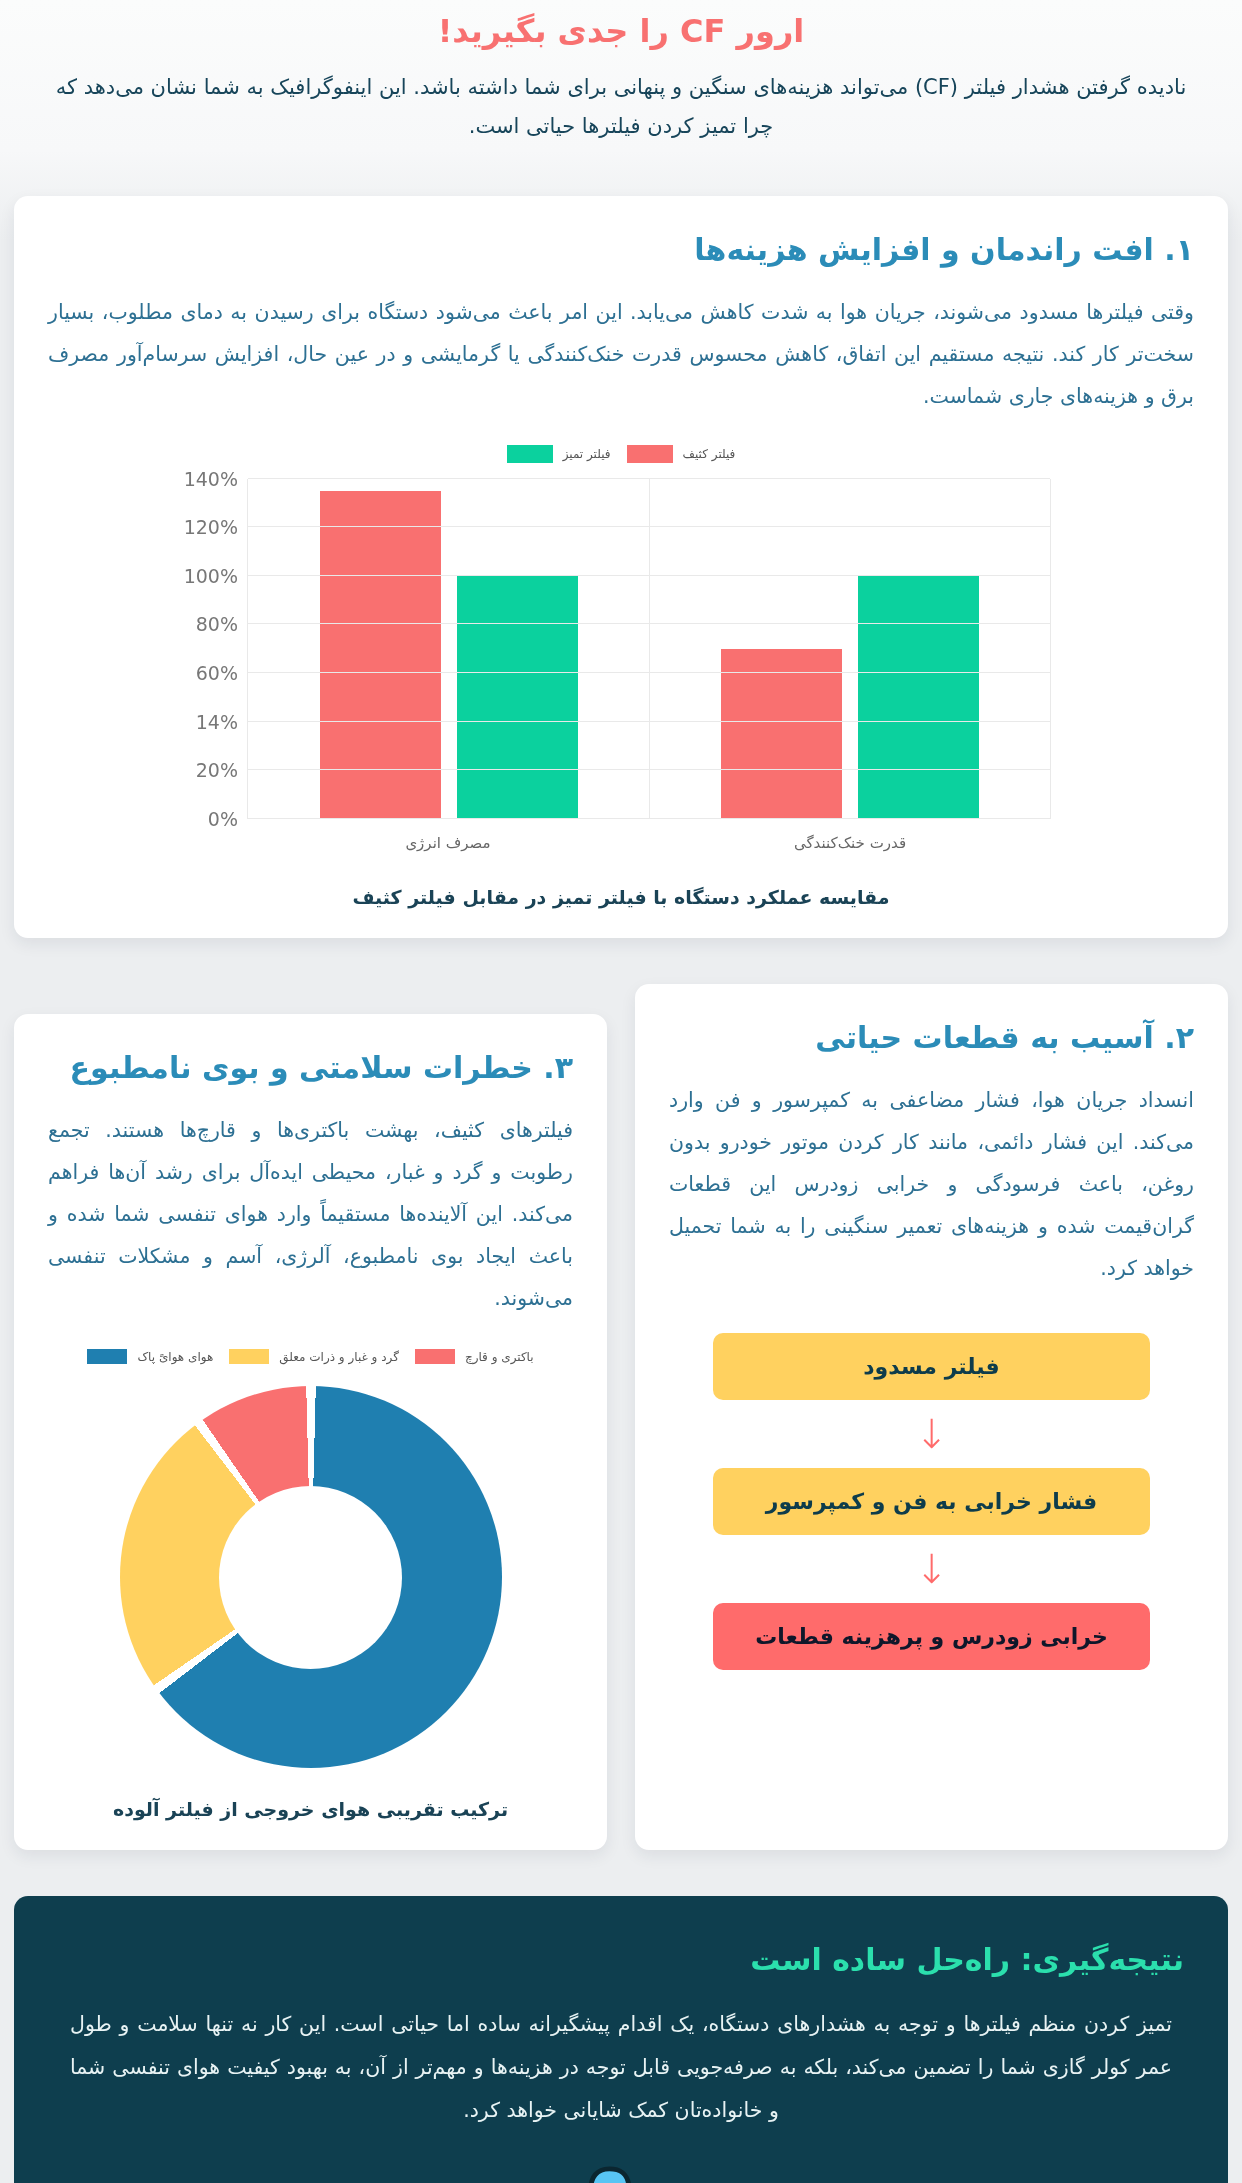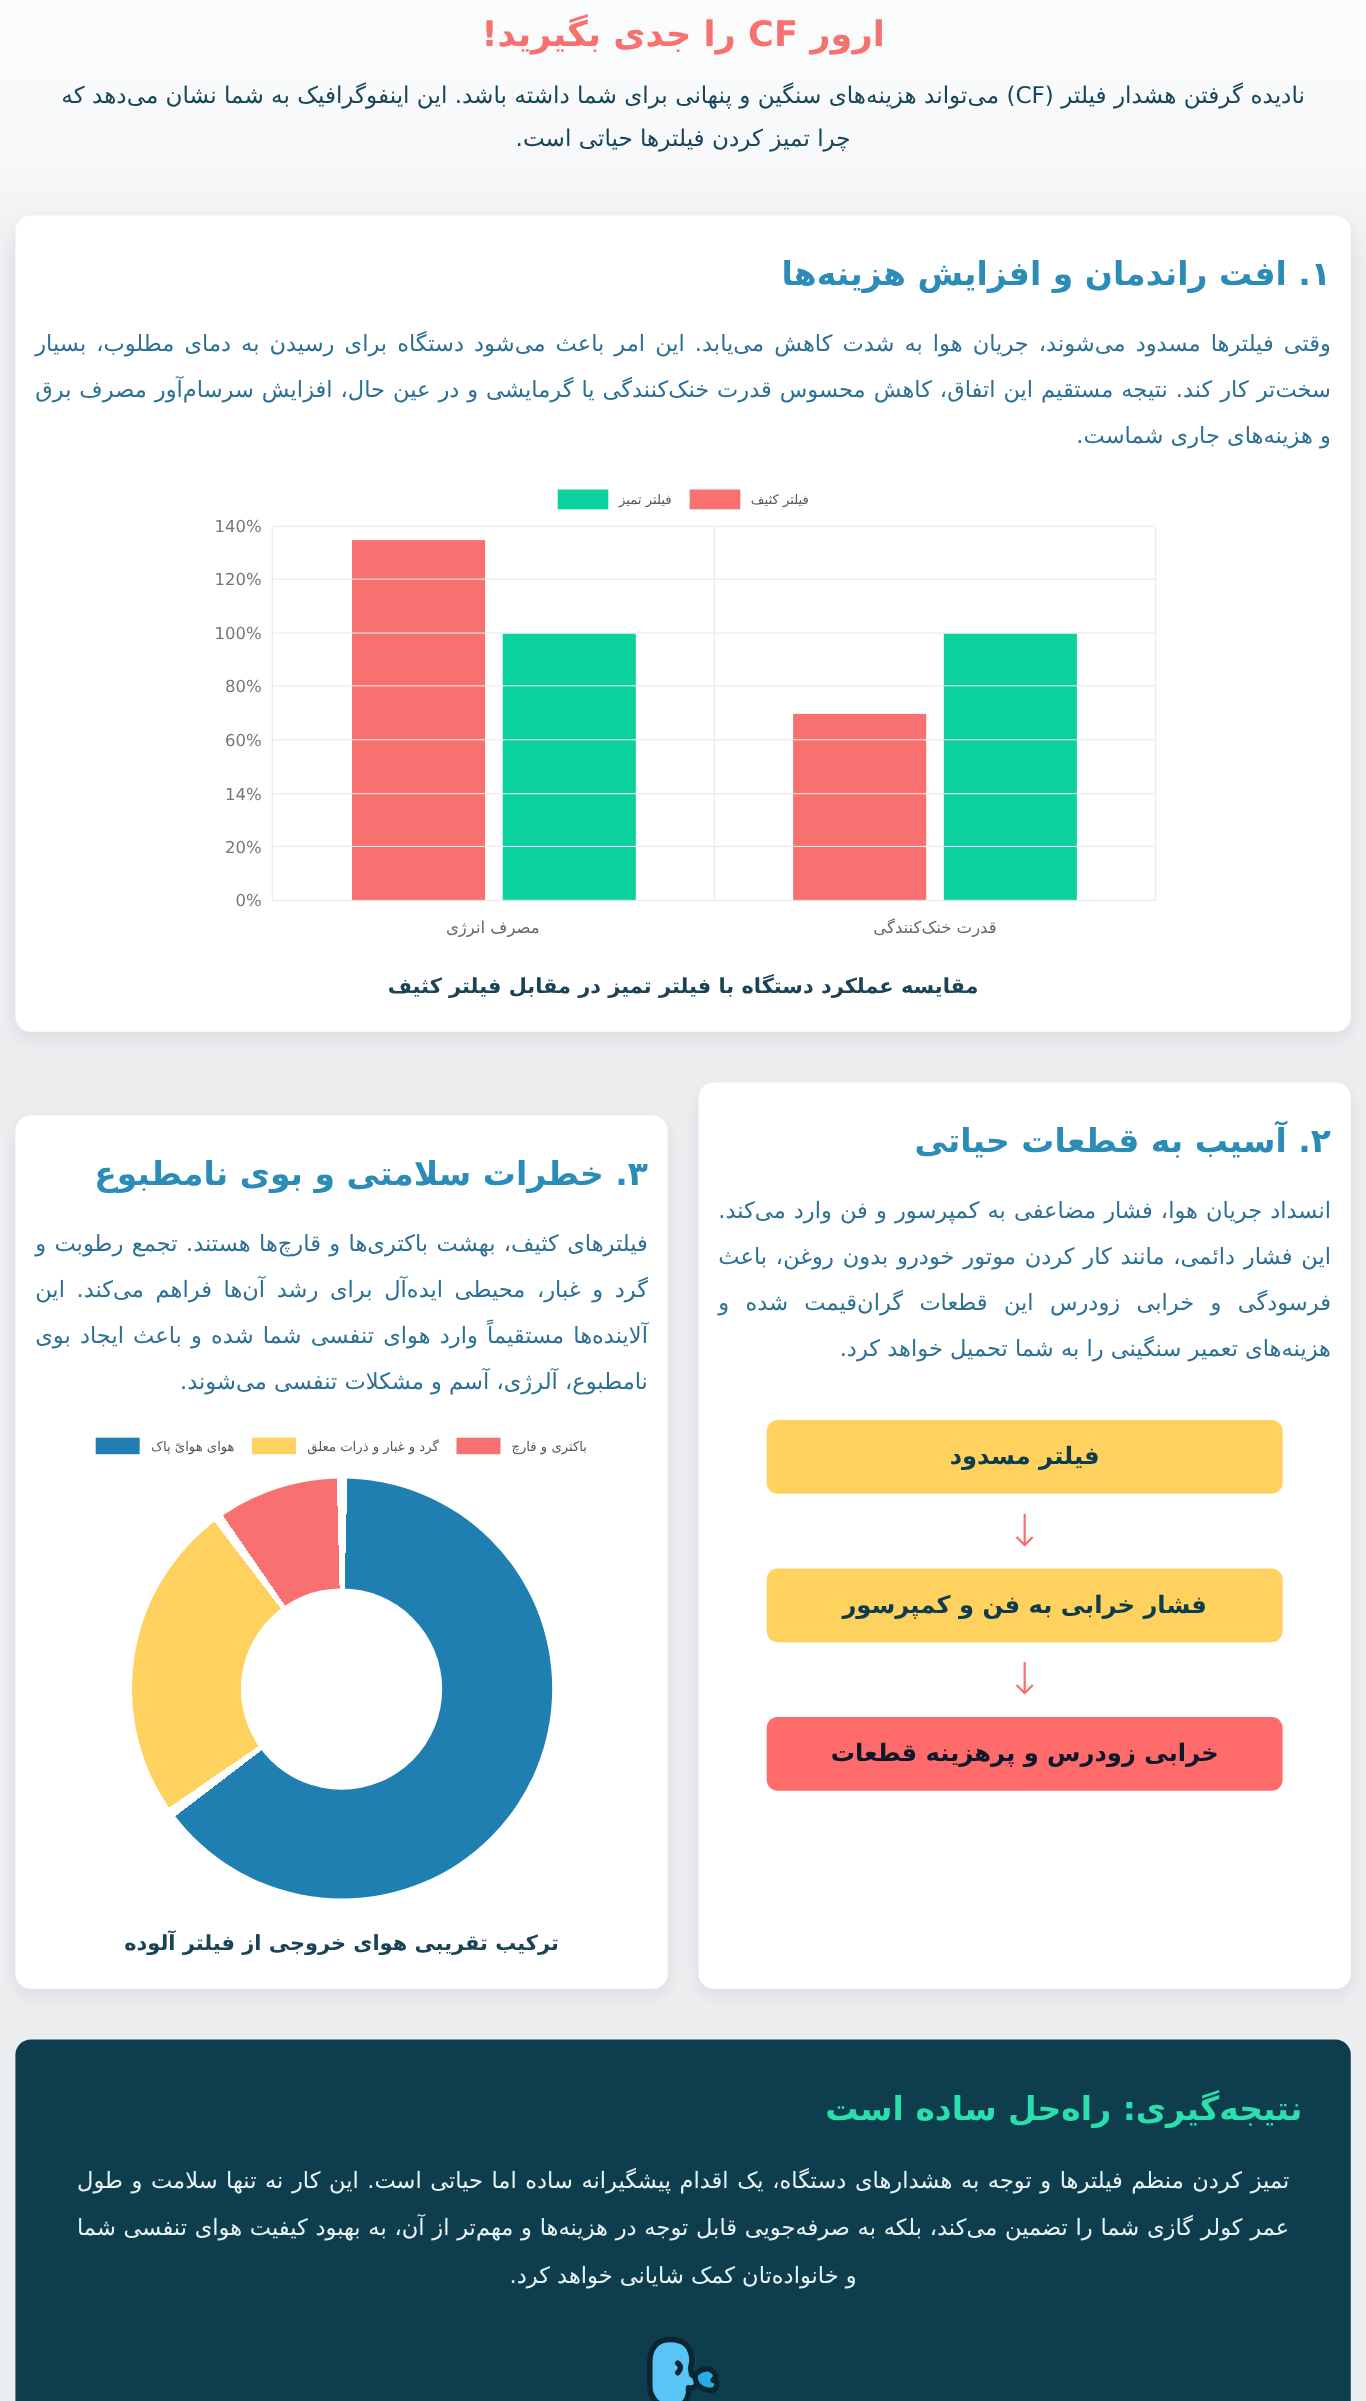--- a/index.html
+++ b/index.html
@@ -6,35 +6,35 @@
   body{
     font-family:"DejaVu Sans","Liberation Sans",sans-serif;
     direction:rtl;
     background:linear-gradient(180deg,#fbfcfc 0px,#f7f8f9 150px,#eceef0 240px,#eceef0 100%);
     color:#17455a;
   }
   .container{width:1242px;margin:0 auto;padding:0 14px;box-sizing:border-box;}
   .page-title{color:#f87171;font-size:32px;font-weight:800;text-align:center;margin:12px 0 18px;}
   .page-subtitle{font-size:21px;line-height:1.85;color:#17455a;text-align:center;max-width:1140px;margin:0 auto;font-weight:500;}
 
-  .card{background:#ffffff;border-radius:14px;box-shadow:0 6px 16px rgba(30,41,59,.08);padding:30px 18px;box-sizing:border-box;}
+  .card{background:#ffffff;border-radius:14px;box-shadow:0 6px 16px rgba(30,41,59,.08);padding:30px 34px;box-sizing:border-box;}
   .card h2{color:#2b8cb8;font-size:30px;font-weight:800;margin:6px 0 24px;}
   .card .body-text{font-size:20.5px;line-height:2.05;color:#2d7093;margin:0;text-align:justify;}
 
   #card-efficiency{margin-top:50px;}
   .chart-wrap{width:860px;margin:28px auto 0;}
   .legend{display:flex;justify-content:center;align-items:center;gap:16px;direction:ltr;margin-bottom:16px;}
   .legend-item{display:flex;align-items:center;gap:10px;font-size:12px;color:#555;}
   .swatch{width:46px;height:18px;display:inline-block;}
   .donut-area .swatch{width:40px;height:15px;}
 
   .plot{position:relative;height:340px;margin-left:56px;border-left:1px solid #e9e9e9;border-right:1px solid #e9e9e9;}
   .plot-center-line{position:absolute;left:50%;top:0;bottom:0;width:1px;background:#e9e9e9;}
   .grid-line{position:absolute;left:0;right:0;height:1px;background:#e9e9e9;}
-  .y-tick{position:absolute;right:calc(100% + 10px);transform:translateY(50%);font-size:15px;color:#777;direction:ltr;white-space:nowrap;}
+  .y-tick{position:absolute;right:calc(100% + 10px);transform:translateY(50%);font-size:19px;color:#777;direction:ltr;white-space:nowrap;}
   .bar-groups{position:absolute;left:0;right:0;top:0;bottom:0;display:flex;}
   .bar-group{flex:1;display:flex;align-items:flex-end;justify-content:center;gap:16px;}
   .bar{width:121px;}
   .x-row{display:flex;margin-left:56px;margin-top:12px;}
   .x-cell{flex:1;display:flex;justify-content:center;}
   .x-label{max-width:120px;text-align:center;font-size:15px;color:#666;line-height:1.7;}
   .chart-caption{text-align:center;font-size:19px;color:#1a4356;font-weight:600;margin-top:30px;}
 
   .two-col{display:grid;grid-template-columns:1fr 1fr;gap:28px;margin-top:46px;align-items:stretch;}
 

